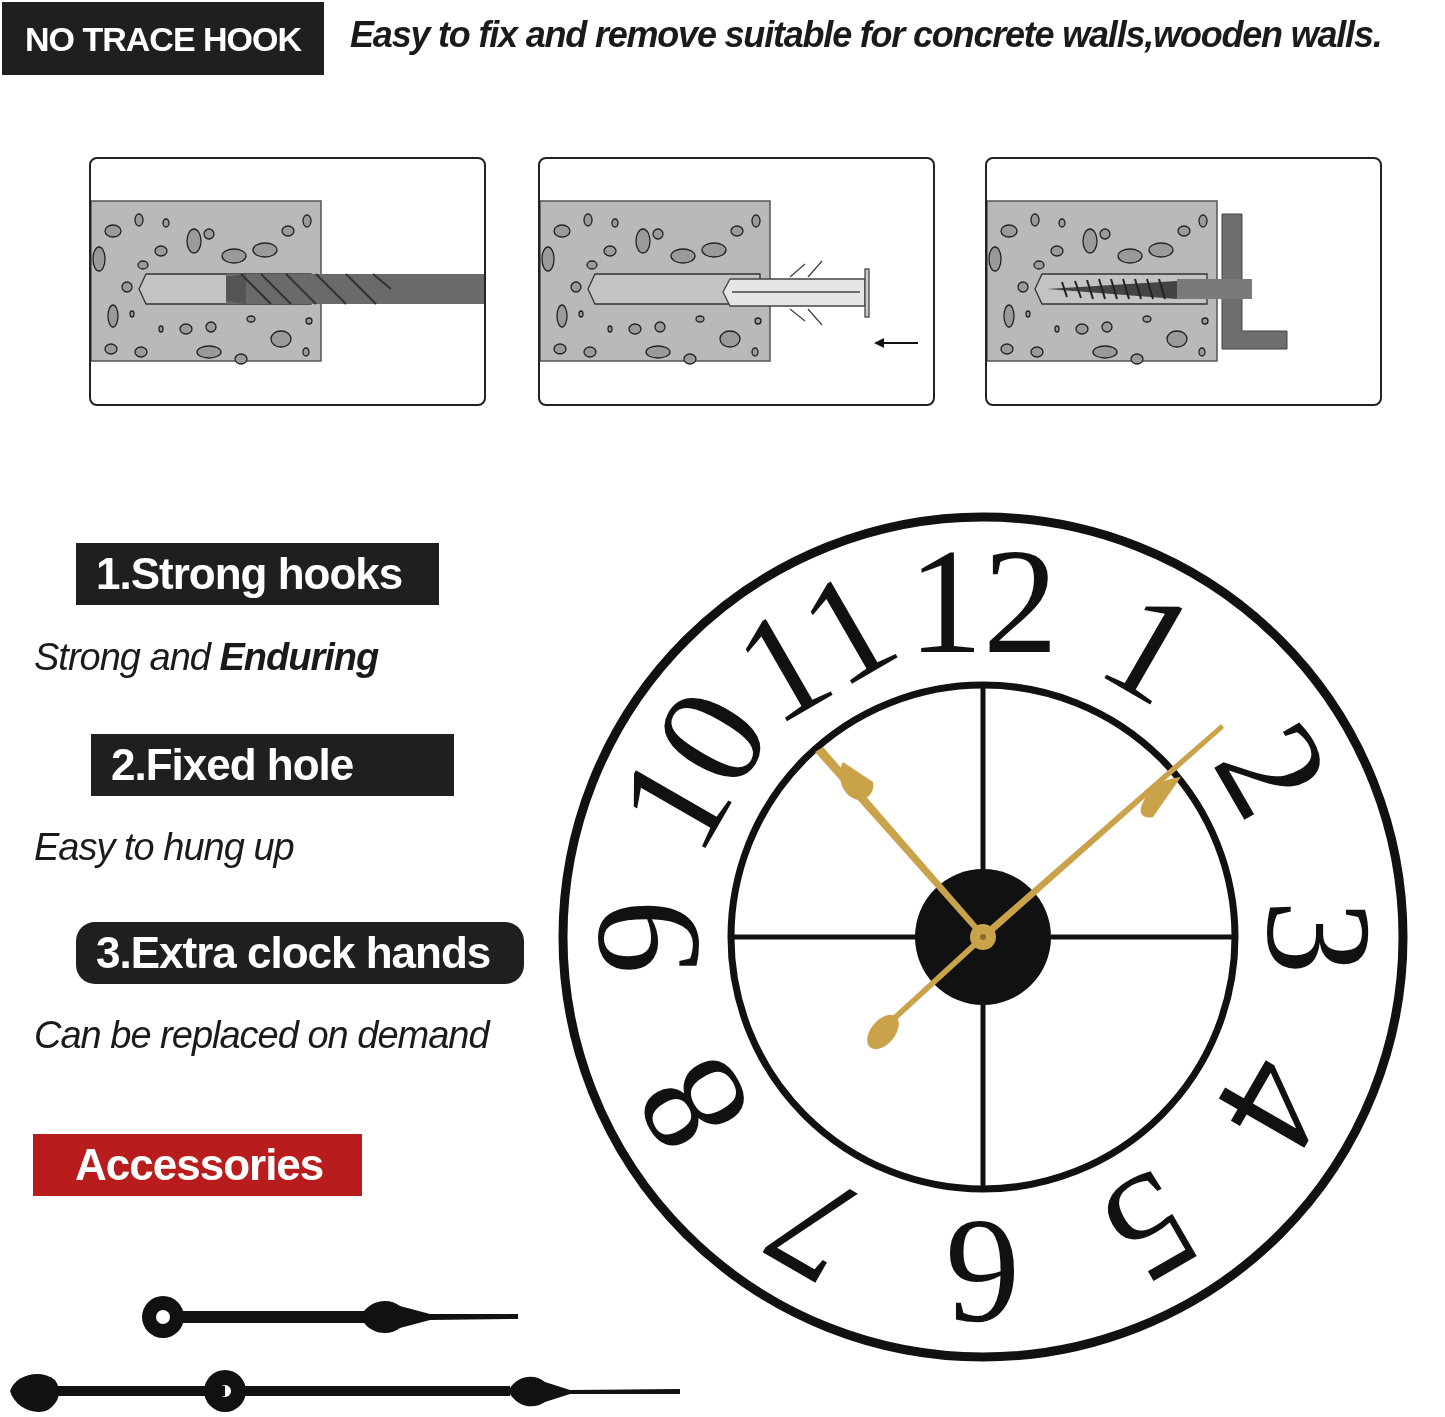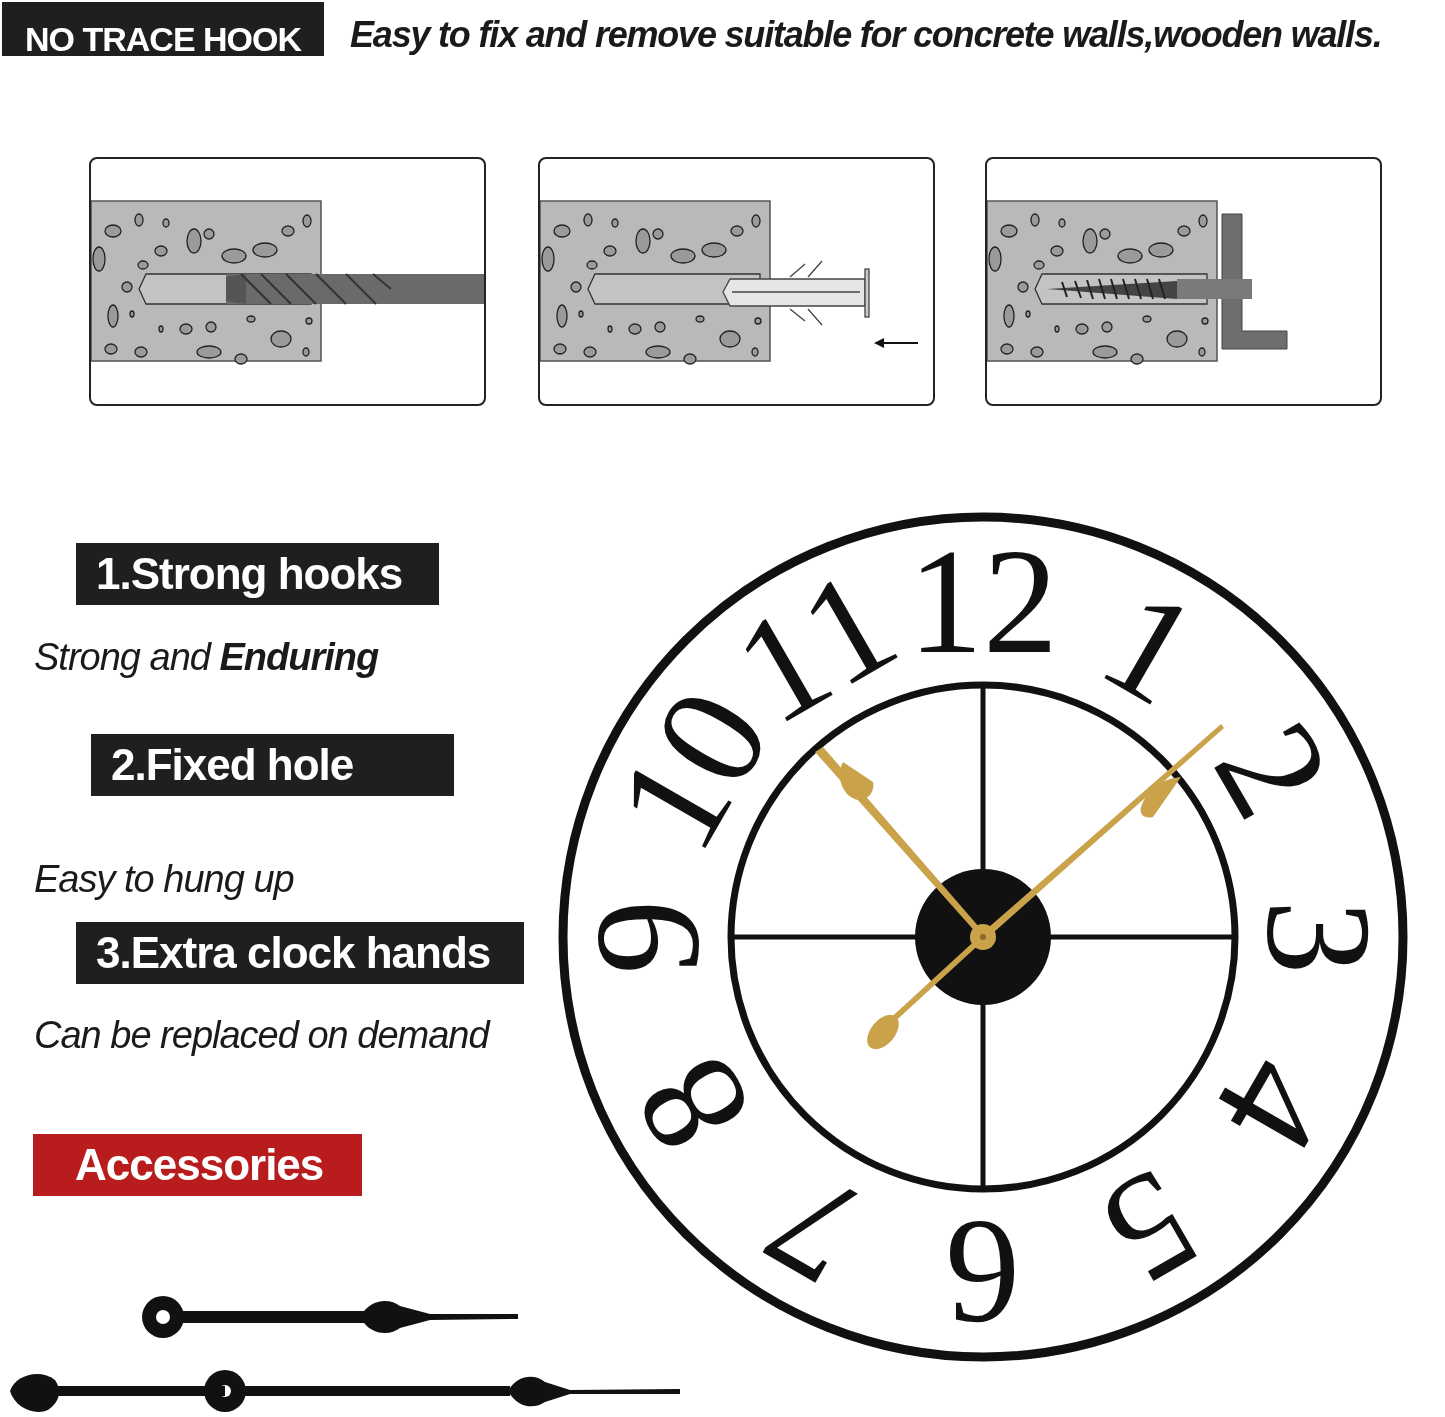--- a/index.html
+++ b/index.html
@@ -1,18 +1,18 @@
 <!DOCTYPE html>
 <html><head>
 <meta charset="utf-8">
 <style>
   html,body{margin:0;padding:0;background:#fff;}
   body{width:1445px;height:1417px;position:relative;overflow:hidden;font-family:"Liberation Sans","DejaVu Sans",sans-serif;}
   .tag{position:absolute;background:#1f1f1f;color:#fff;font-weight:bold;letter-spacing:-1px;white-space:nowrap;box-sizing:border-box;}
-  #hdr-tag{left:2px;top:2px;width:322px;height:54px;font-size:34px;line-height:75px;text-align:center;transform-origin:left;}
+  #hdr-tag{left:2px;top:2px;width:322px;height:73px;font-size:34px;line-height:75px;text-align:center;transform-origin:left;}
   #hdr-text{position:absolute;left:350px;top:14px;font-size:36px;font-weight:bold;color:#1a1a1a;letter-spacing:-1.2px;white-space:nowrap;font-style:italic;}
   .panel{position:absolute;top:157px;width:397px;height:249px;border:2px solid #222;border-radius:8px;box-sizing:border-box;background:#fff;overflow:hidden;}
   .panel svg{position:absolute;left:0;top:0;}
   .feat-tag{height:62px;font-size:44px;line-height:62px;padding-left:20px;margin-left:43px;}
   .feat-desc{position:absolute;left:34px;font-size:38px;color:#1a1a1a;letter-spacing:-1px;white-space:nowrap;font-style:italic;}
   #acc-tag{background:#b91c1c;left:33px;top:1134px;width:329px;height:62px;font-size:44px;line-height:62px;padding-left:42px;}
   #clock{position:absolute;left:550px;top:500px;}
 </style>
 </head>
 <body>
@@ -93,23 +93,23 @@
     <g stroke="#222" stroke-width="2">
       <path d="M75,123 L80,138 M88,122 L94,139 M100,121 L106,140 M112,120 L118,140 M124,120 L130,140 M136,120 L142,140 M148,120 L154,140 M160,120 L166,140 M172,120 L178,140"></path>
     </g>
   </svg>
 </div>
 
 <div class="tag feat-tag" style="left:33px;top:543px;width:363px;">1.Strong hooks</div>
 <div class="feat-desc" style="top:636px;"><span>Strong and</span> <span style="font-weight:bold">Enduring</span></div>
 
 <div class="tag feat-tag" style="left:48px;top:734px;width:363px;">2.Fixed hole</div>
-<div class="feat-desc" style="top:858px;">Easy to hung up</div>
+<div class="feat-desc" style="top:826px;">Easy to hung up</div>
 
-<div class="tag feat-tag" style="left:33px;top:922px;width:448px;">3.Extra clock hands</div>
+<div class="tag feat-tag" style="left:33px;top:922px;width:448px;border-radius:19px;">3.Extra clock hands</div>
 <div class="feat-desc" style="top:1014px;">Can be replaced on demand</div>
 
 <div id="acc-tag" class="tag">Accessories</div>
 
 <svg style="position:absolute;left:0;top:1280px" width="700" height="137" viewBox="0 0 700 137">
   <g fill="#111">
     <circle cx="163" cy="37" r="21"></circle>
     <circle cx="163" cy="37" r="7" fill="#fff"></circle>
     <rect x="180" y="31" width="200" height="12"></rect>
     <path d="M360,37 C370,18 390,18 400,26 L430,34 L518,34 L518,39 L430,40 L400,48 C390,56 370,56 360,37 Z"></path>

